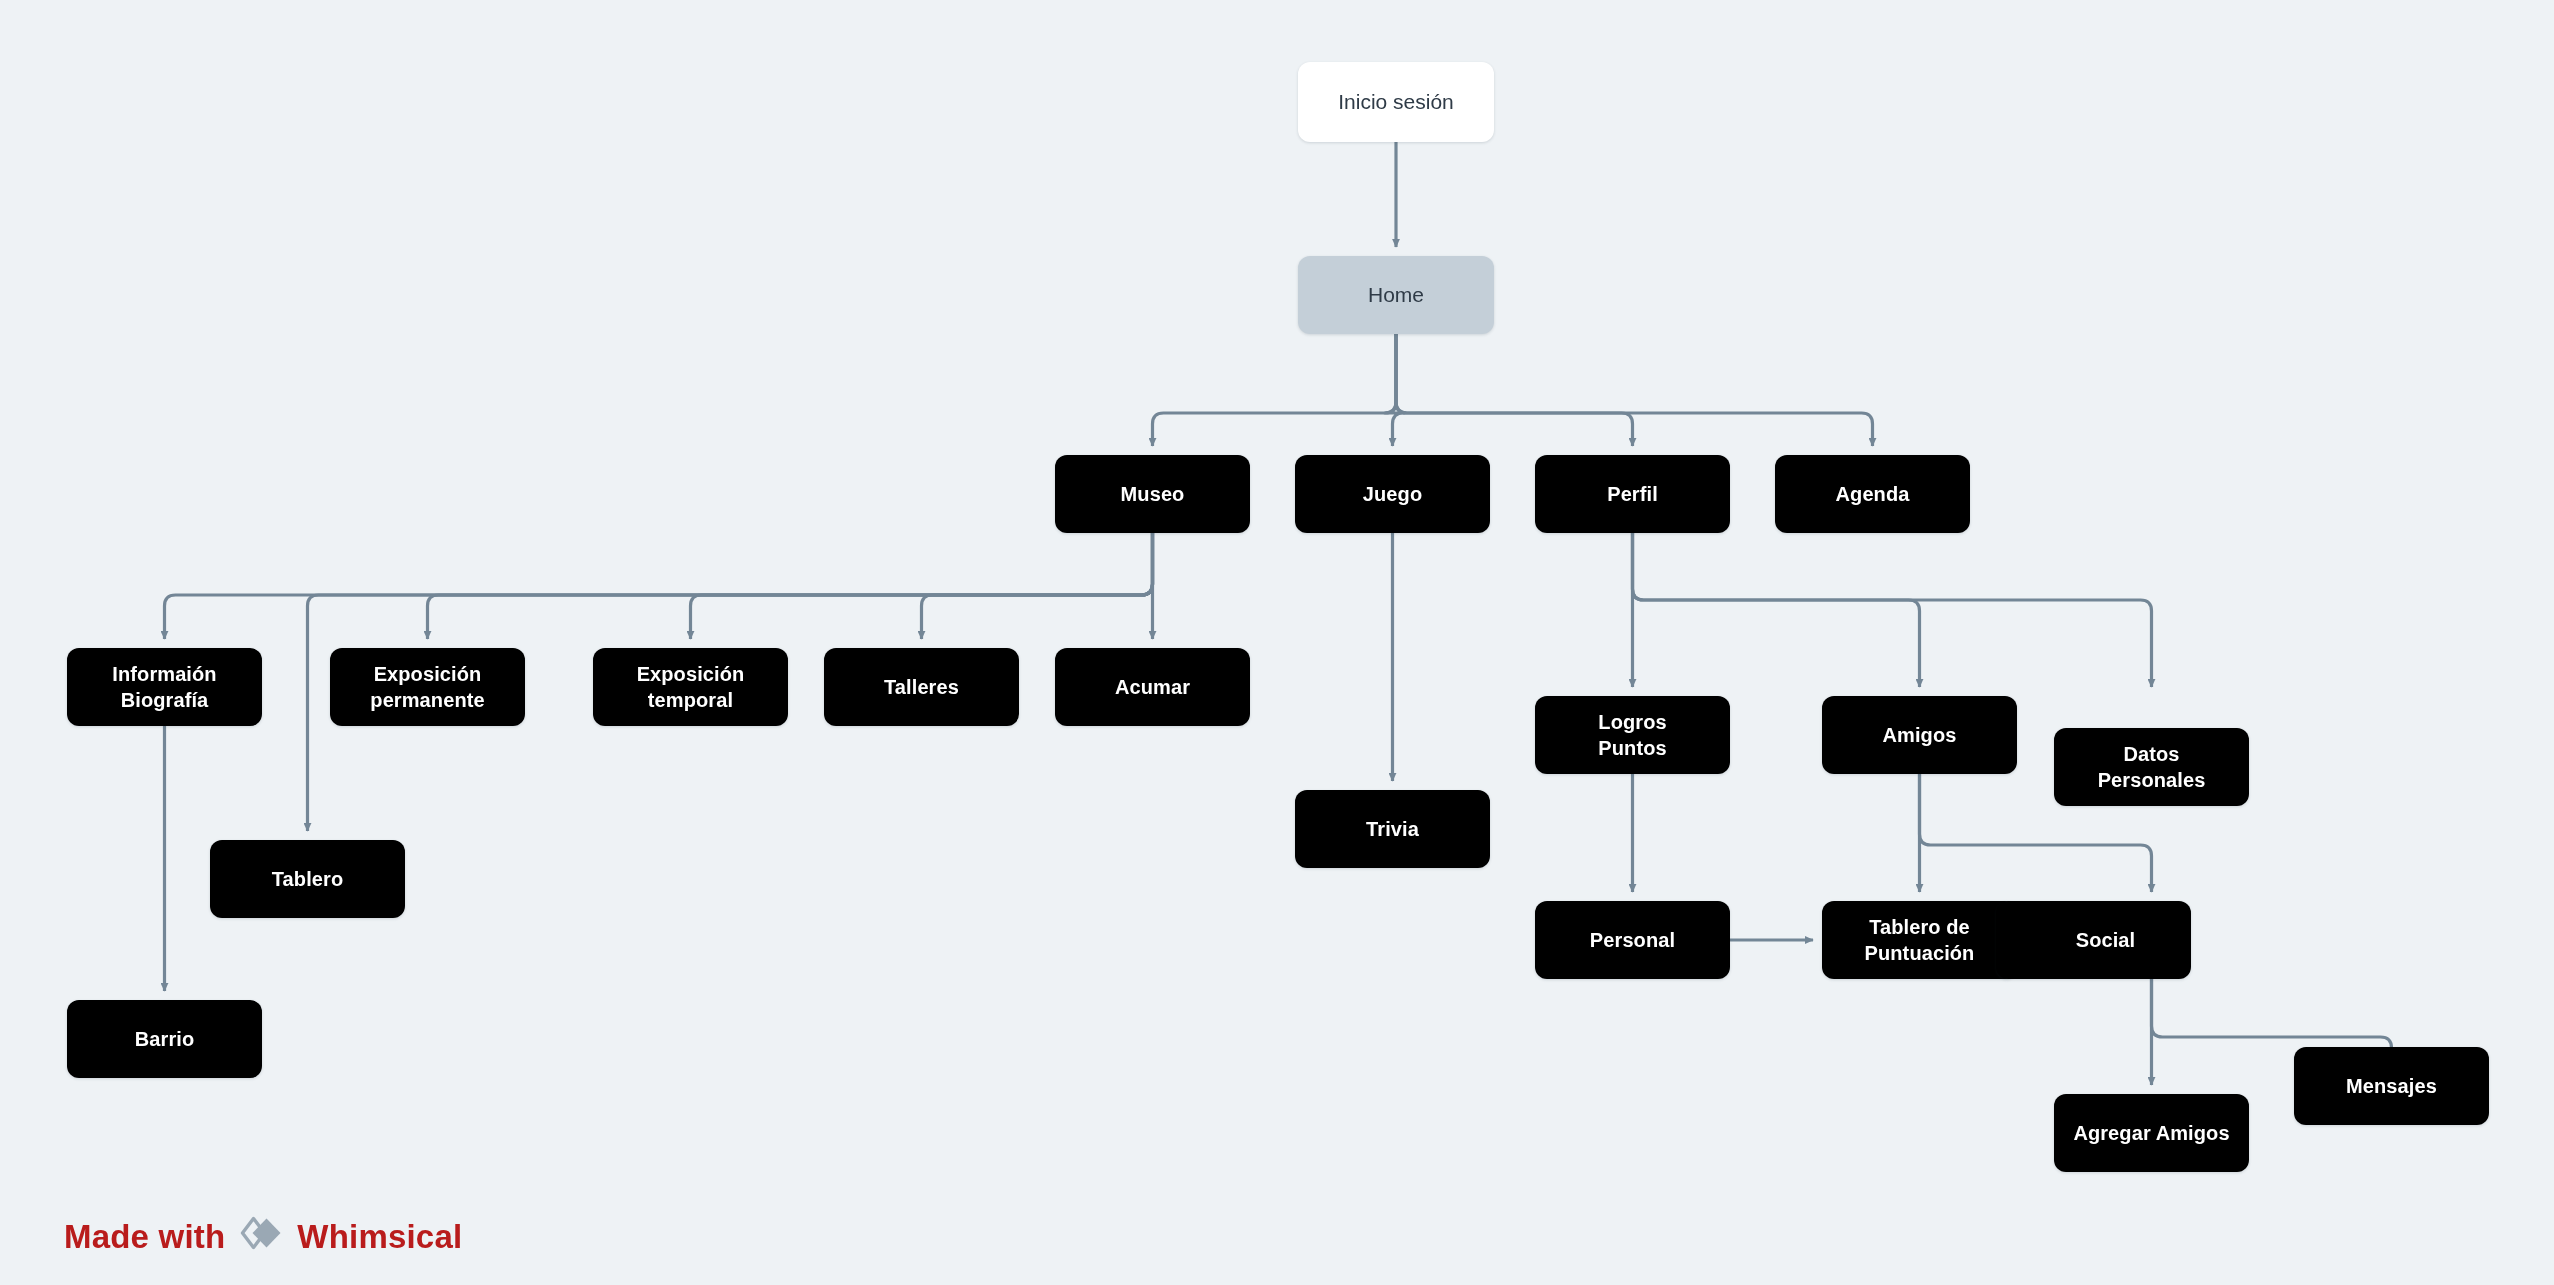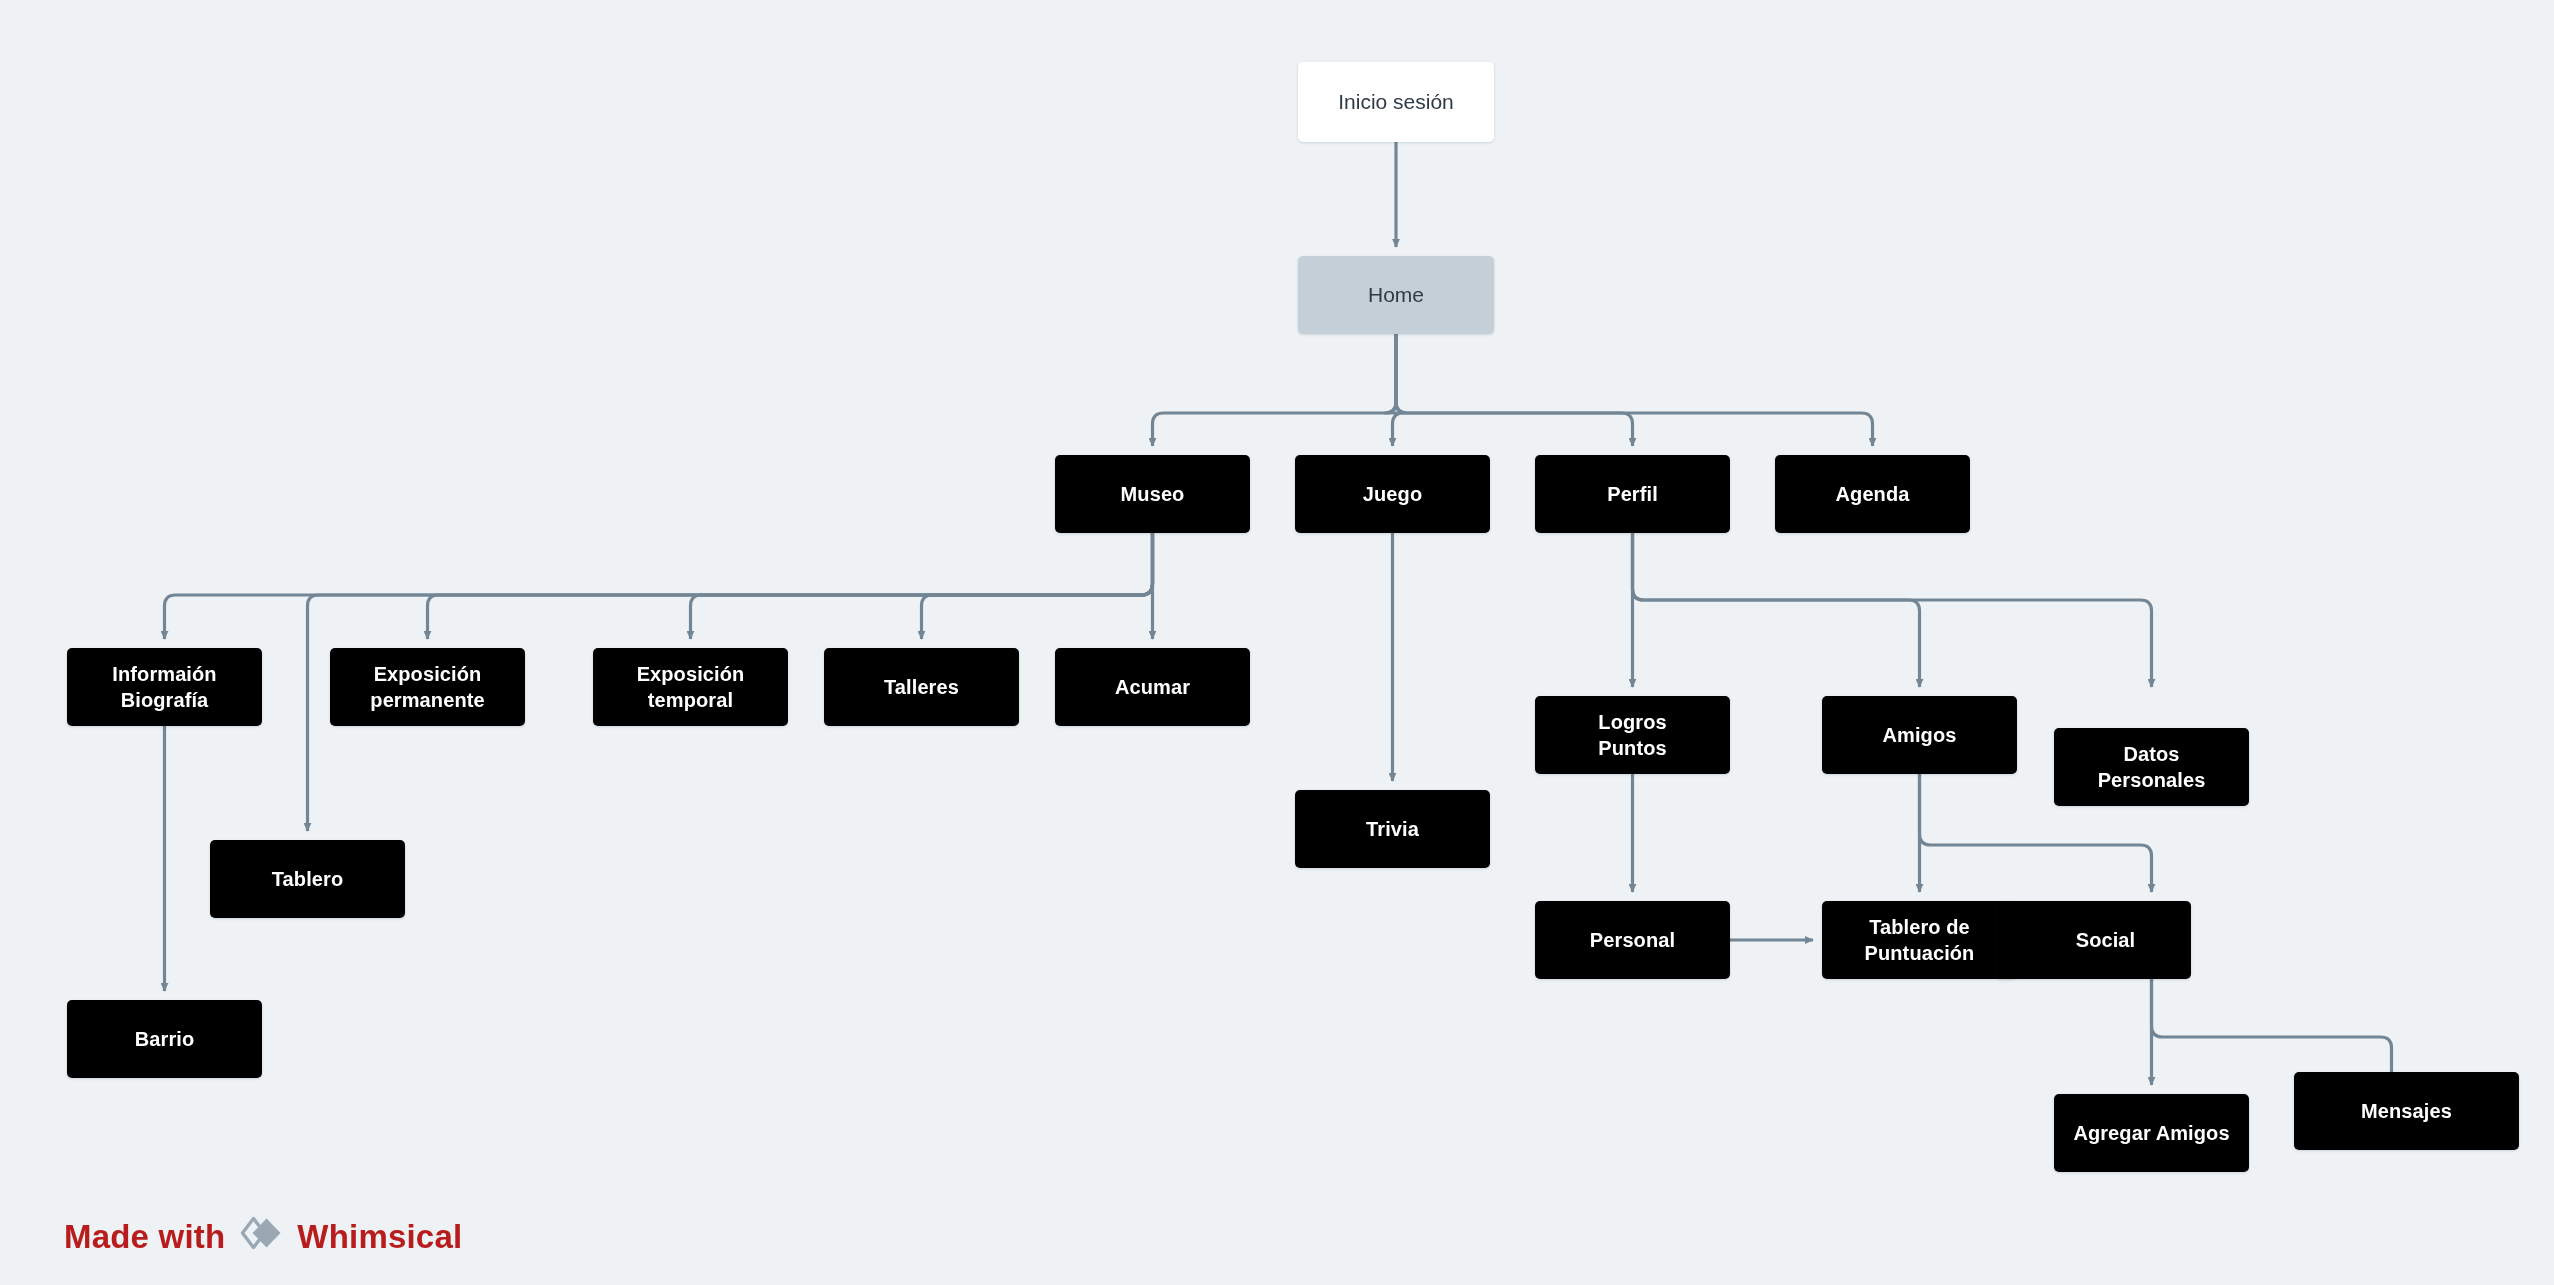--- a/index.html
+++ b/index.html
@@ -23,21 +23,21 @@
     height: 1285px;
     pointer-events: none;
   }
   .node {
     position: absolute;
     box-sizing: border-box;
     display: flex;
     align-items: center;
     justify-content: center;
     text-align: center;
-    border-radius: 5px;
+    border-radius: 12px;
     box-shadow: 0 1px 3px rgba(40,55,70,0.16);
     line-height: 1.32;
     white-space: pre-line;
     user-select: none;
   }
   .node.dark {
     background: #000000;
     color: #ffffff;
     font-weight: bold;
     font-size: 20px;
@@ -128,21 +128,21 @@
       <div class="node dark" style="left: 1535px; top: 696px; width: 195px; height: 78px;"><span>Logros
 Puntos</span></div>
       <div class="node dark" style="left: 1822px; top: 696px; width: 195px; height: 78px;"><span>Amigos</span></div>
       <div class="node dark" style="left: 2054px; top: 728px; width: 195px; height: 78px;"><span>Datos
 Personales</span></div>
       <div class="node dark" style="left: 1535px; top: 901px; width: 195px; height: 78px;"><span>Personal</span></div>
       <div class="node dark" style="left: 1822px; top: 901px; width: 195px; height: 78px;"><span>Tablero de
 Puntuación</span></div>
       <div class="node dark" style="left: 1996px; top: 901px; width: 195px; height: 78px; padding-left: 24px;"><span>Social</span></div>
       <div class="node dark" style="left: 2054px; top: 1094px; width: 195px; height: 78px;"><span>Agregar Amigos</span></div>
-      <div class="node dark" style="left: 2294px; top: 1072px; width: 225px; height: 78px;"><span>Mensajes</span></div>
+      <div class="node dark" style="left: 2294px; top: 1047px; width: 195px; height: 78px;"><span>Mensajes</span></div>
     </div>
 
   <div id="watermark">
     <span>Made with</span>
     <span class="wm-logo">
       <svg width="44" height="36" viewBox="0 0 44 36" xmlns="http://www.w3.org/2000/svg">
         <path d="M14.5 3.5 L25.5 18 L14.5 32.5 L3.5 18 Z" fill="none" stroke="#9aa8b4" stroke-width="3.4" stroke-linejoin="round"></path>
         <path d="M27.5 3.5 L41.5 18 L27.5 32.5 L13.5 18 Z" fill="#9aa8b4"></path>
       </svg>
     </span>

